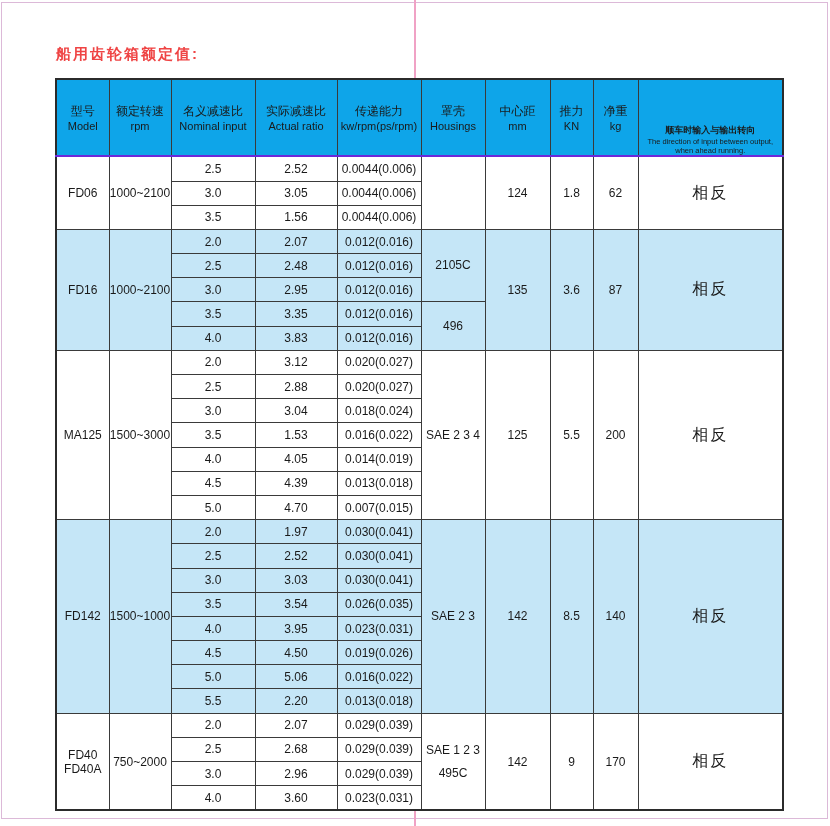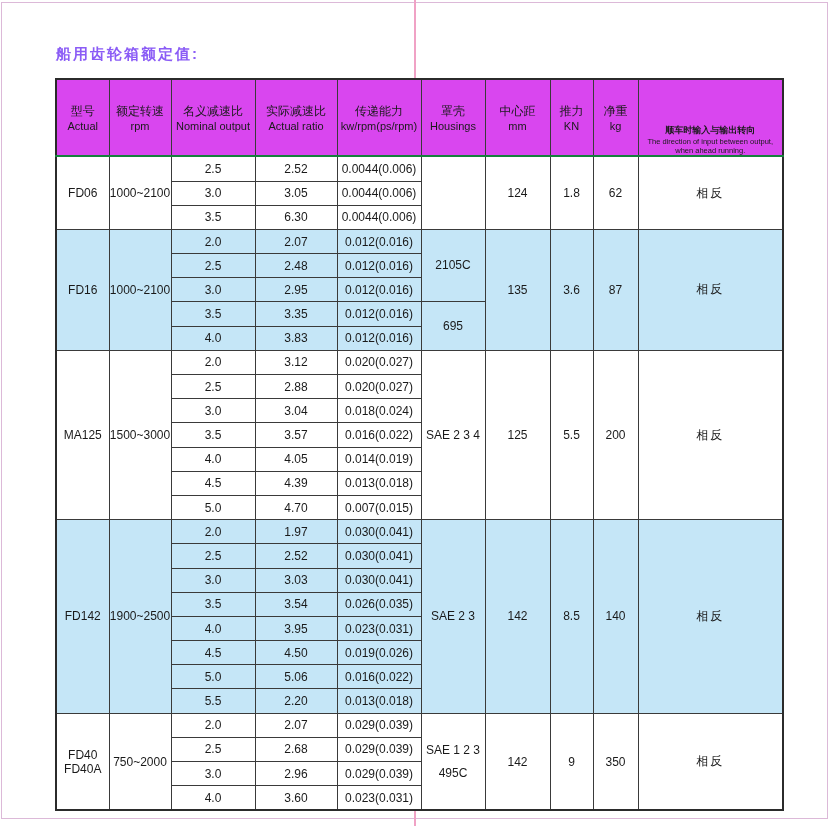--- a/index.html
+++ b/index.html
@@ -14,47 +14,47 @@
   .frame {
     position: absolute; left: 1px; top: 2px; right: 2px; bottom: 7px;
     border: 1px solid #dcb9d8; pointer-events: none; z-index: 0;
   }
   .fold-line {
     position: absolute; left: 414px; top: 0; width: 2px; height: 826px;
     background: #f0a2c5; z-index: 0;
   }
   .title {
     position: absolute; left: 56px; top: 45px;
-    font-size: 15px; font-weight: bold; color: #8b5cf6;
+    font-size: 15px; font-weight: bold; color: #ef4444;
     letter-spacing: 2px; z-index: 2; white-space: nowrap;
   }
   table.spec-table {
     position: absolute; left: 55px; top: 78px; z-index: 1;
     border-collapse: collapse; table-layout: fixed;
     background: #ffffff;
     border: 2px solid #2b2b2b;
   }
   th, td {
     border: 1px solid #3a3a3a;
     text-align: center; vertical-align: middle;
     padding: 0; color: #1a1a1a;
     overflow: hidden;
   }
   thead th {
-    background: #d946ef; height: 40px; font-weight: normal;
-    border-bottom: 2px solid #15803d;
+    background: #0ea5e9; height: 40px; font-weight: normal;
+    border-bottom: 2px solid #6d28d9;
   }
   .h-zh { font-size: 12px; line-height: 1.5; }
   .h-en { font-size: 11px; line-height: 1.2; }
   th.h-small .h-zh { font-size: 9px; font-weight: bold; line-height: 1.4; margin-top: 44px; }
   th.h-small .h-en { font-size: 7.5px; line-height: 1.25; padding: 0 4px; }
   tbody td { height: 23.2px; font-size: 12px; background: #ffffff; }
   tbody tr.shaded td { background: #c5e6f7; }
   td.c-housing { line-height: 1.9; }
-  td.c-direction { font-size: 12px; letter-spacing: 2px; }
+  td.c-direction { font-size: 16px; letter-spacing: 2px; }
 </style>
 </head>
 <body>
 
 <div class="page">
   <div class="frame"></div>
   <div class="fold-line"></div>
   <div class="title">船用齿轮箱额定值:</div>
 
   <table class="spec-table">
@@ -67,29 +67,29 @@
         <col style="width:64px">
       <col style="width:65px">
         <col style="width:43px">
         <col style="width:45px">
       <col style="width:145px">
     </colgroup>
     <thead>
         <tr>
           <th>
             <div class="h-zh">型号</div>
-            <div class="h-en">Actual</div>
+            <div class="h-en">Model</div>
           </th>
           <th>
             <div class="h-zh">额定转速</div>
             <div class="h-en">rpm</div>
           </th>
           <th>
             <div class="h-zh">名义减速比</div>
-            <div class="h-en">Nominal output</div>
+            <div class="h-en">Nominal input</div>
           </th>
           <th>
             <div class="h-zh">实际减速比</div>
             <div class="h-en">Actual ratio</div>
           </th>
           <th>
             <div class="h-zh">传递能力</div>
             <div class="h-en">kw/rpm(ps/rpm)</div>
           </th>
           <th>
@@ -127,21 +127,21 @@
           <td rowspan="3">62</td>
           <td rowspan="3" class="c-direction">相反</td>
         </tr>
         <tr>
           <td>3.0</td>
           <td>3.05</td>
           <td>0.0044(0.006)</td>
         </tr>
         <tr>
           <td>3.5</td>
-          <td>6.30</td>
+          <td>1.56</td>
           <td>0.0044(0.006)</td>
         </tr>
         <tr class="shaded">
           <td rowspan="5" class="c-model">FD16</td>
           <td rowspan="5" class="c-rpm">1000~2100</td>
           <td>2.0</td>
           <td>2.07</td>
           <td>0.012(0.016)</td>
           <td rowspan="3" class="c-housing">2105C</td>
           <td rowspan="5">135</td>
@@ -156,21 +156,21 @@
         </tr>
         <tr class="shaded">
           <td>3.0</td>
           <td>2.95</td>
           <td>0.012(0.016)</td>
         </tr>
         <tr class="shaded">
           <td>3.5</td>
           <td>3.35</td>
           <td>0.012(0.016)</td>
-          <td rowspan="2" class="c-housing">695</td>
+          <td rowspan="2" class="c-housing">496</td>
         </tr>
         <tr class="shaded">
           <td>4.0</td>
           <td>3.83</td>
           <td>0.012(0.016)</td>
         </tr>
         <tr>
           <td rowspan="7" class="c-model">MA125</td>
           <td rowspan="7" class="c-rpm">1500~3000</td>
           <td>2.0</td>
@@ -187,41 +187,41 @@
           <td>2.88</td>
           <td>0.020(0.027)</td>
         </tr>
         <tr>
           <td>3.0</td>
           <td>3.04</td>
           <td>0.018(0.024)</td>
         </tr>
         <tr>
           <td>3.5</td>
-          <td>3.57</td>
+          <td>1.53</td>
           <td>0.016(0.022)</td>
         </tr>
         <tr>
           <td>4.0</td>
           <td>4.05</td>
           <td>0.014(0.019)</td>
         </tr>
         <tr>
           <td>4.5</td>
           <td>4.39</td>
           <td>0.013(0.018)</td>
         </tr>
         <tr>
           <td>5.0</td>
           <td>4.70</td>
           <td>0.007(0.015)</td>
         </tr>
         <tr class="shaded">
           <td rowspan="8" class="c-model">FD142</td>
-          <td rowspan="8" class="c-rpm">1900~2500</td>
+          <td rowspan="8" class="c-rpm">1500~1000</td>
           <td>2.0</td>
           <td>1.97</td>
           <td>0.030(0.041)</td>
           <td rowspan="8" class="c-housing">SAE 2 3</td>
           <td rowspan="8">142</td>
           <td rowspan="8">8.5</td>
           <td rowspan="8">140</td>
           <td rowspan="8" class="c-direction">相反</td>
         </tr>
         <tr class="shaded">
@@ -261,21 +261,21 @@
         </tr>
         <tr>
           <td rowspan="4" class="c-model">FD40<br>FD40A</td>
           <td rowspan="4" class="c-rpm">750~2000</td>
           <td>2.0</td>
           <td>2.07</td>
           <td>0.029(0.039)</td>
           <td rowspan="4" class="c-housing">SAE 1 2 3<br>495C</td>
           <td rowspan="4">142</td>
           <td rowspan="4">9</td>
-          <td rowspan="4">350</td>
+          <td rowspan="4">170</td>
           <td rowspan="4" class="c-direction">相反</td>
         </tr>
         <tr>
           <td>2.5</td>
           <td>2.68</td>
           <td>0.029(0.039)</td>
         </tr>
         <tr>
           <td>3.0</td>
           <td>2.96</td>

